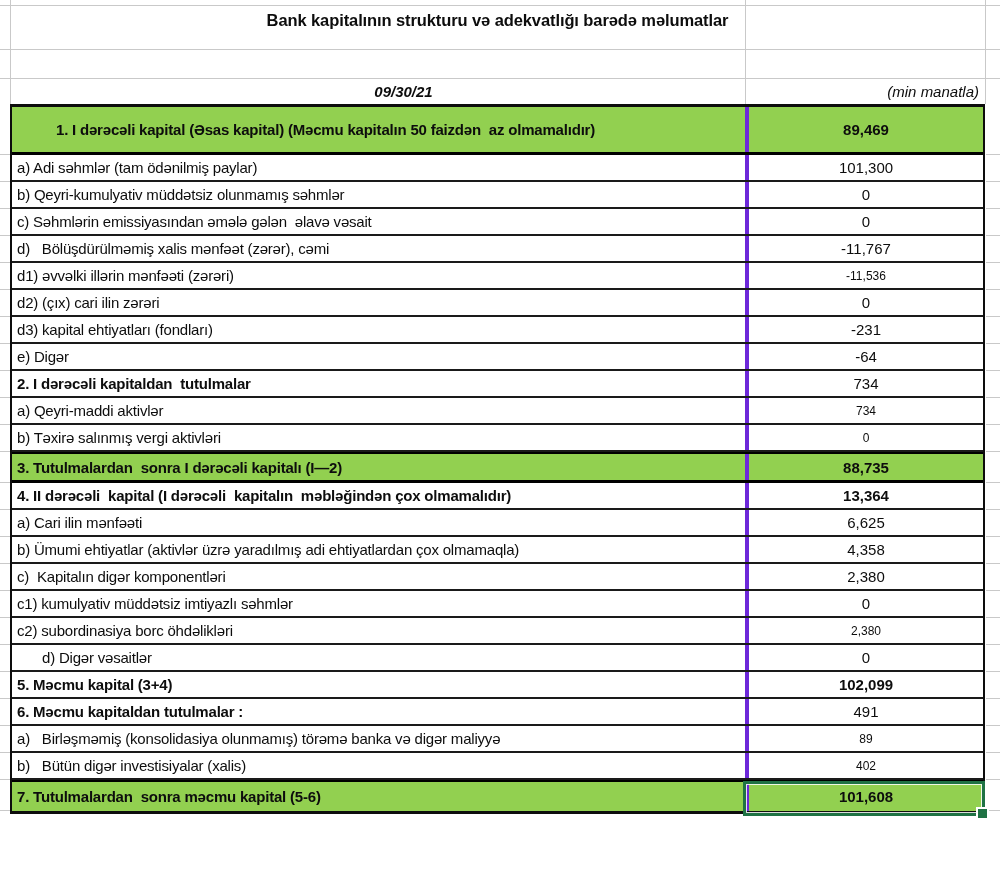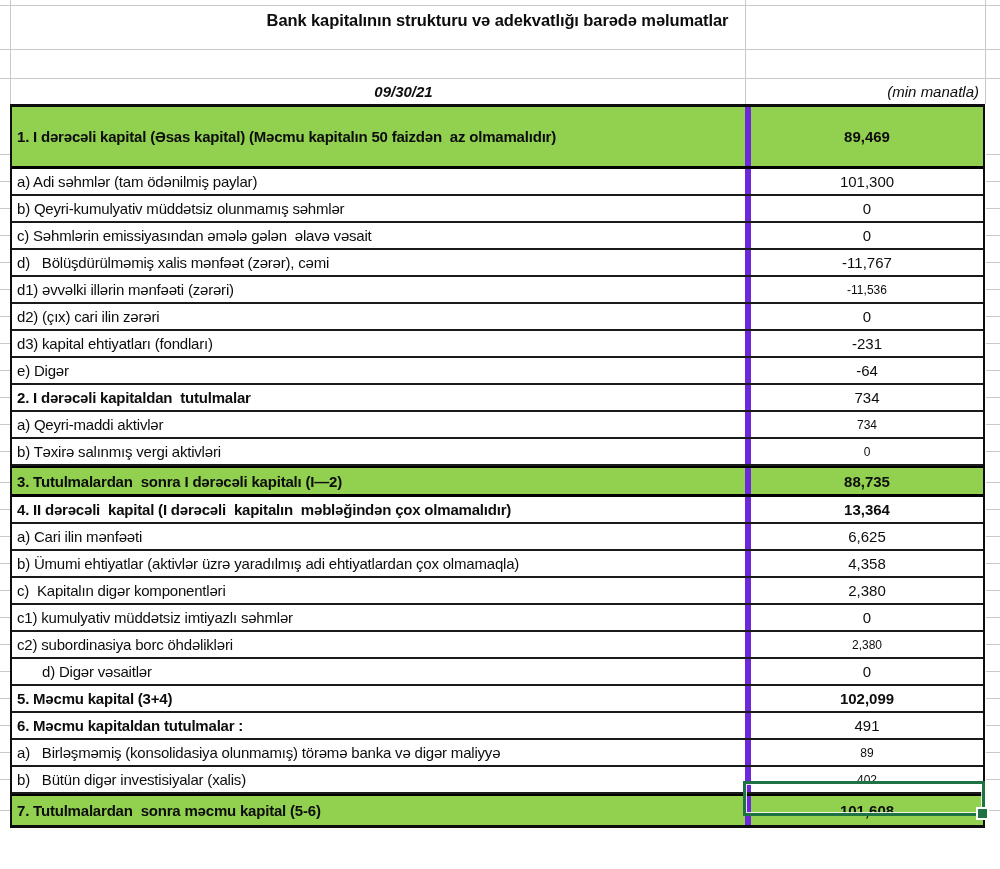--- a/index.html
+++ b/index.html
@@ -24,36 +24,36 @@
     font-style:italic;font-size:15px;
   }
   
   #cap-table{
     position:absolute;left:10px;top:104px;width:975px;
     border:2px solid #0d0d0d;border-top-width:3px;border-bottom-width:3px;
     box-sizing:border-box;background:#fff;
   }
   .row{display:flex;border-bottom:2px solid #1a1a1a;box-sizing:border-box;}
   .row:last-child{border-bottom:none;}
-  .row.h-header{height:62px;}
+  .row.h-header{height:48px;padding-left:39px;}
   .row.h-normal{height:27px;}
   .row.h-green{height:31px;gap:12px;}
   .row.green{background:#92D050;}
   .row.green{border-top:2px solid #000;border-bottom:3px solid #000;}
   .row.green:first-child{border-top:none;}
   .row.green:last-child{border-bottom:none;}
   .label-cell{
     flex:1;display:flex;align-items:center;
     padding:0 4px 0 5px;font-size:15px;letter-spacing:-0.2px;
     white-space:pre-wrap;overflow:hidden;box-sizing:border-box;
   }
   .label-cell.indent{padding-left:30px;}
   .value-cell{
     width:238px;flex:none;display:flex;align-items:center;justify-content:center;
-    border-left:6px solid #6d28d9;font-size:15px;box-sizing:border-box;
+    border-left:4px solid #6d28d9;font-size:15px;box-sizing:border-box;
   }
   .b{font-weight:700;}
   .small-val{font-size:12px;}
   
   #selection-box{
     position:absolute;border:3px solid #1F7244;
     box-shadow:inset 0 0 0 1px rgba(255,255,255,0.85);
     pointer-events:none;z-index:6;
   }
   #fill-handle{

